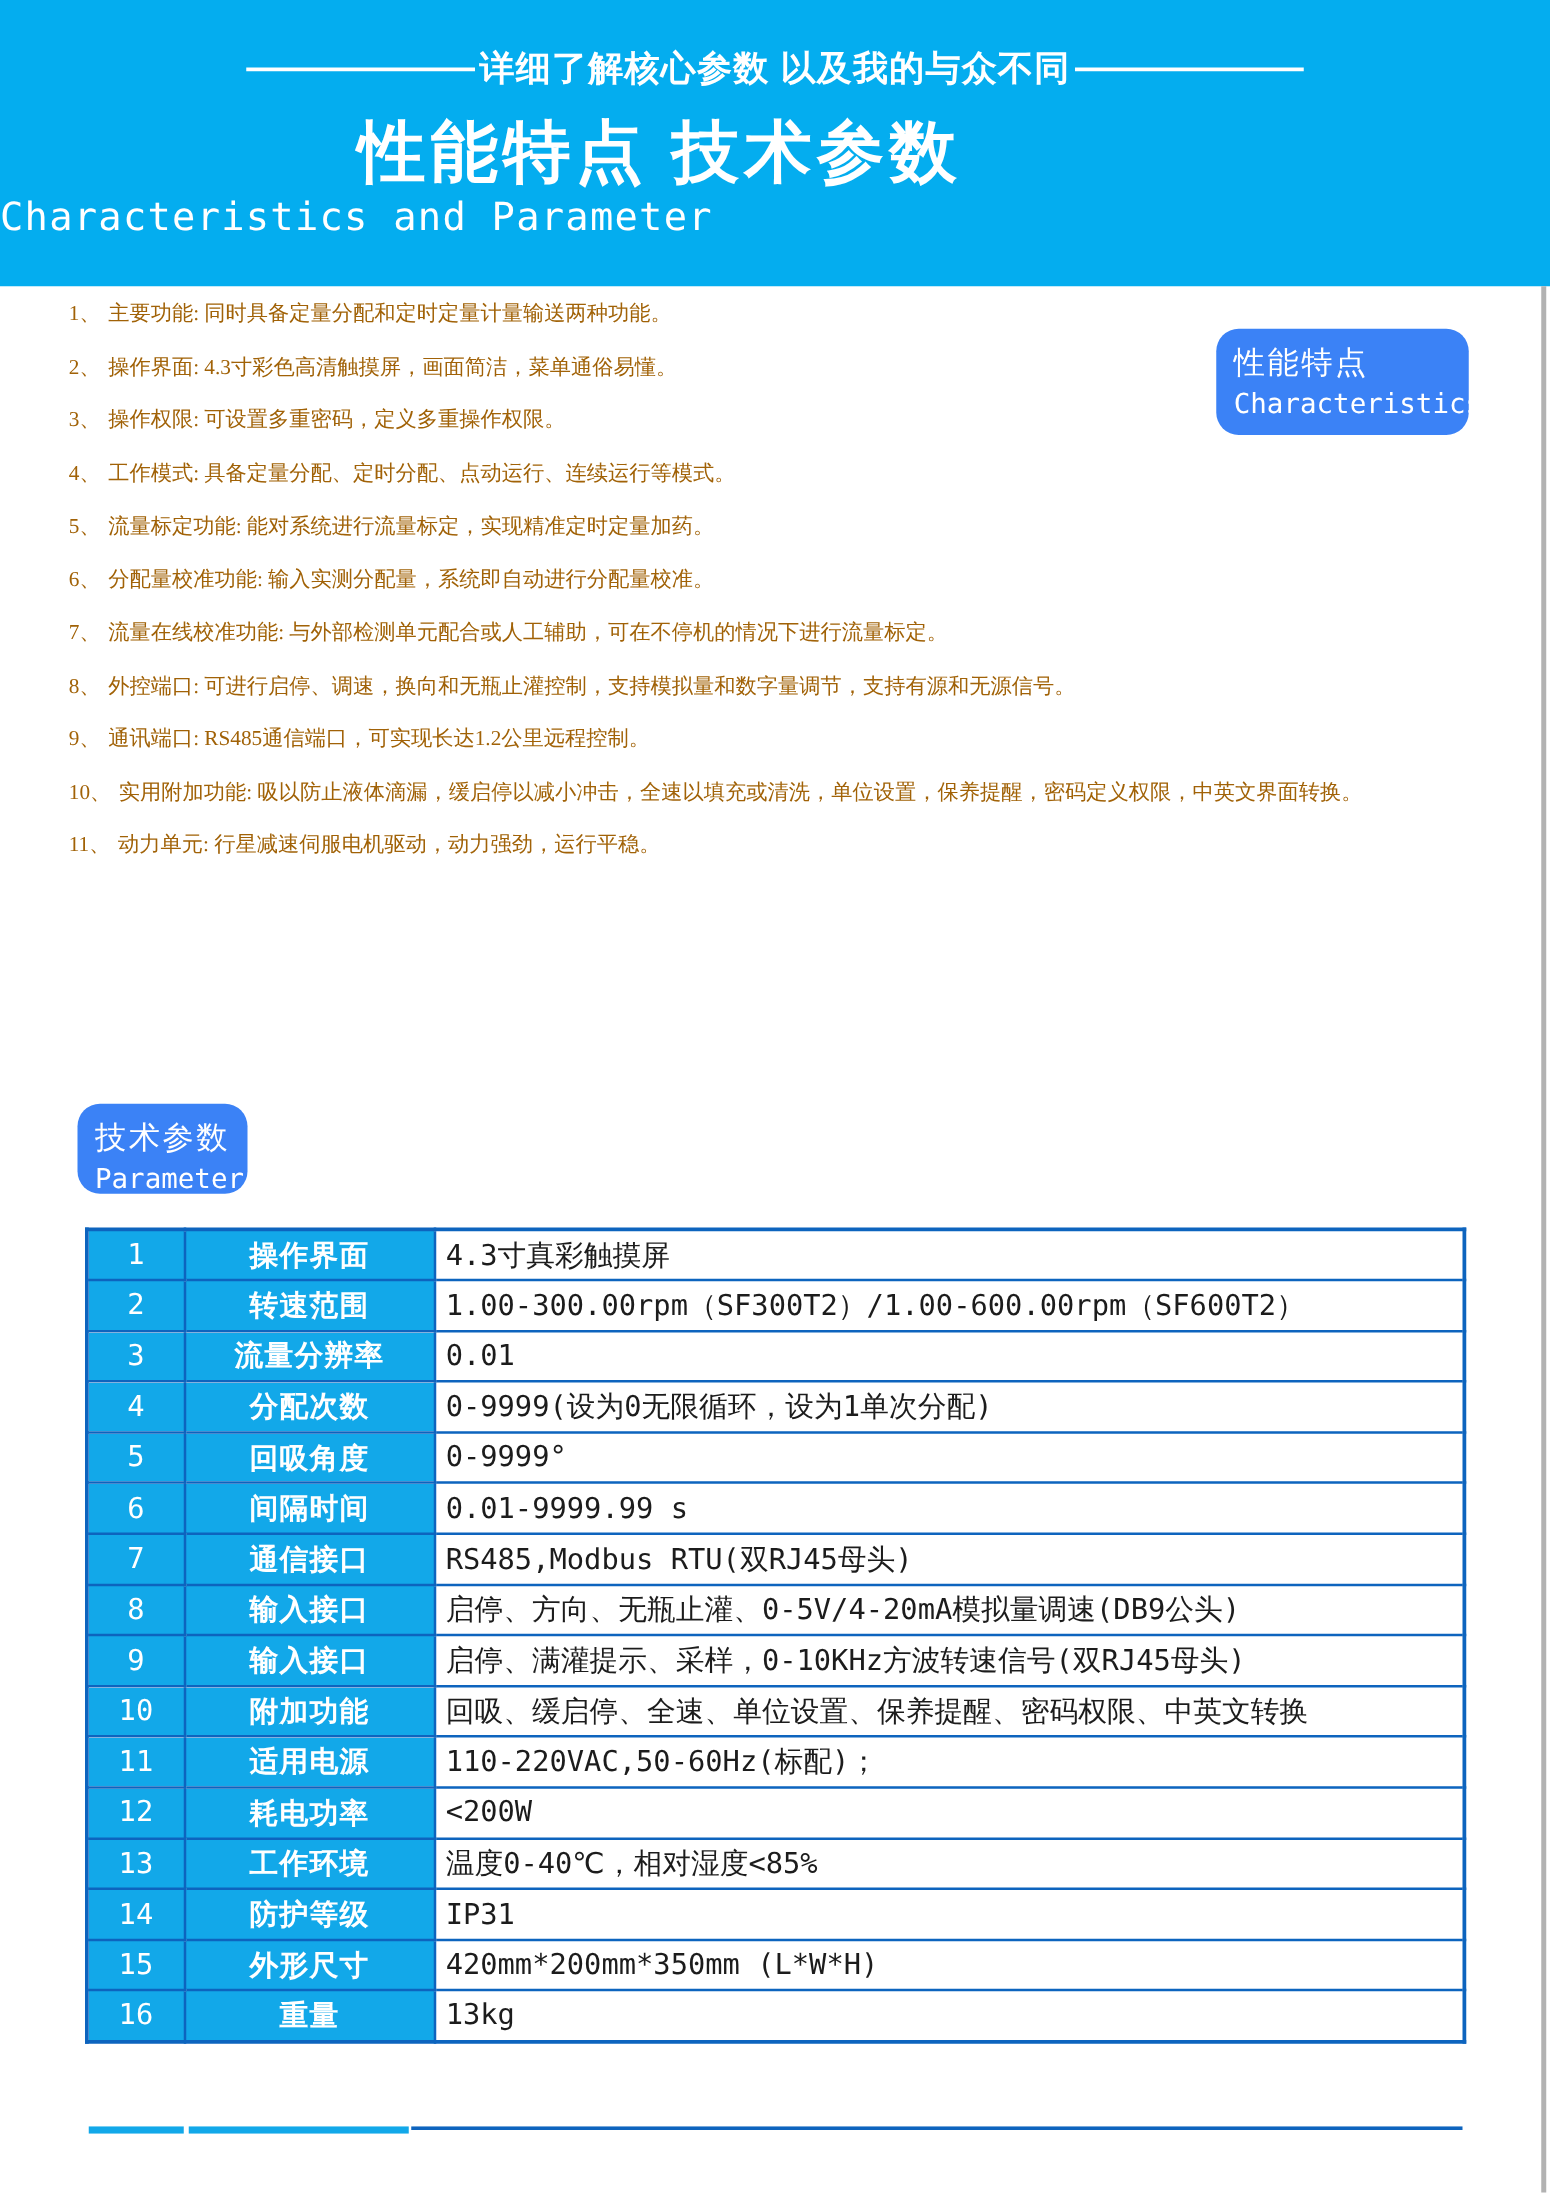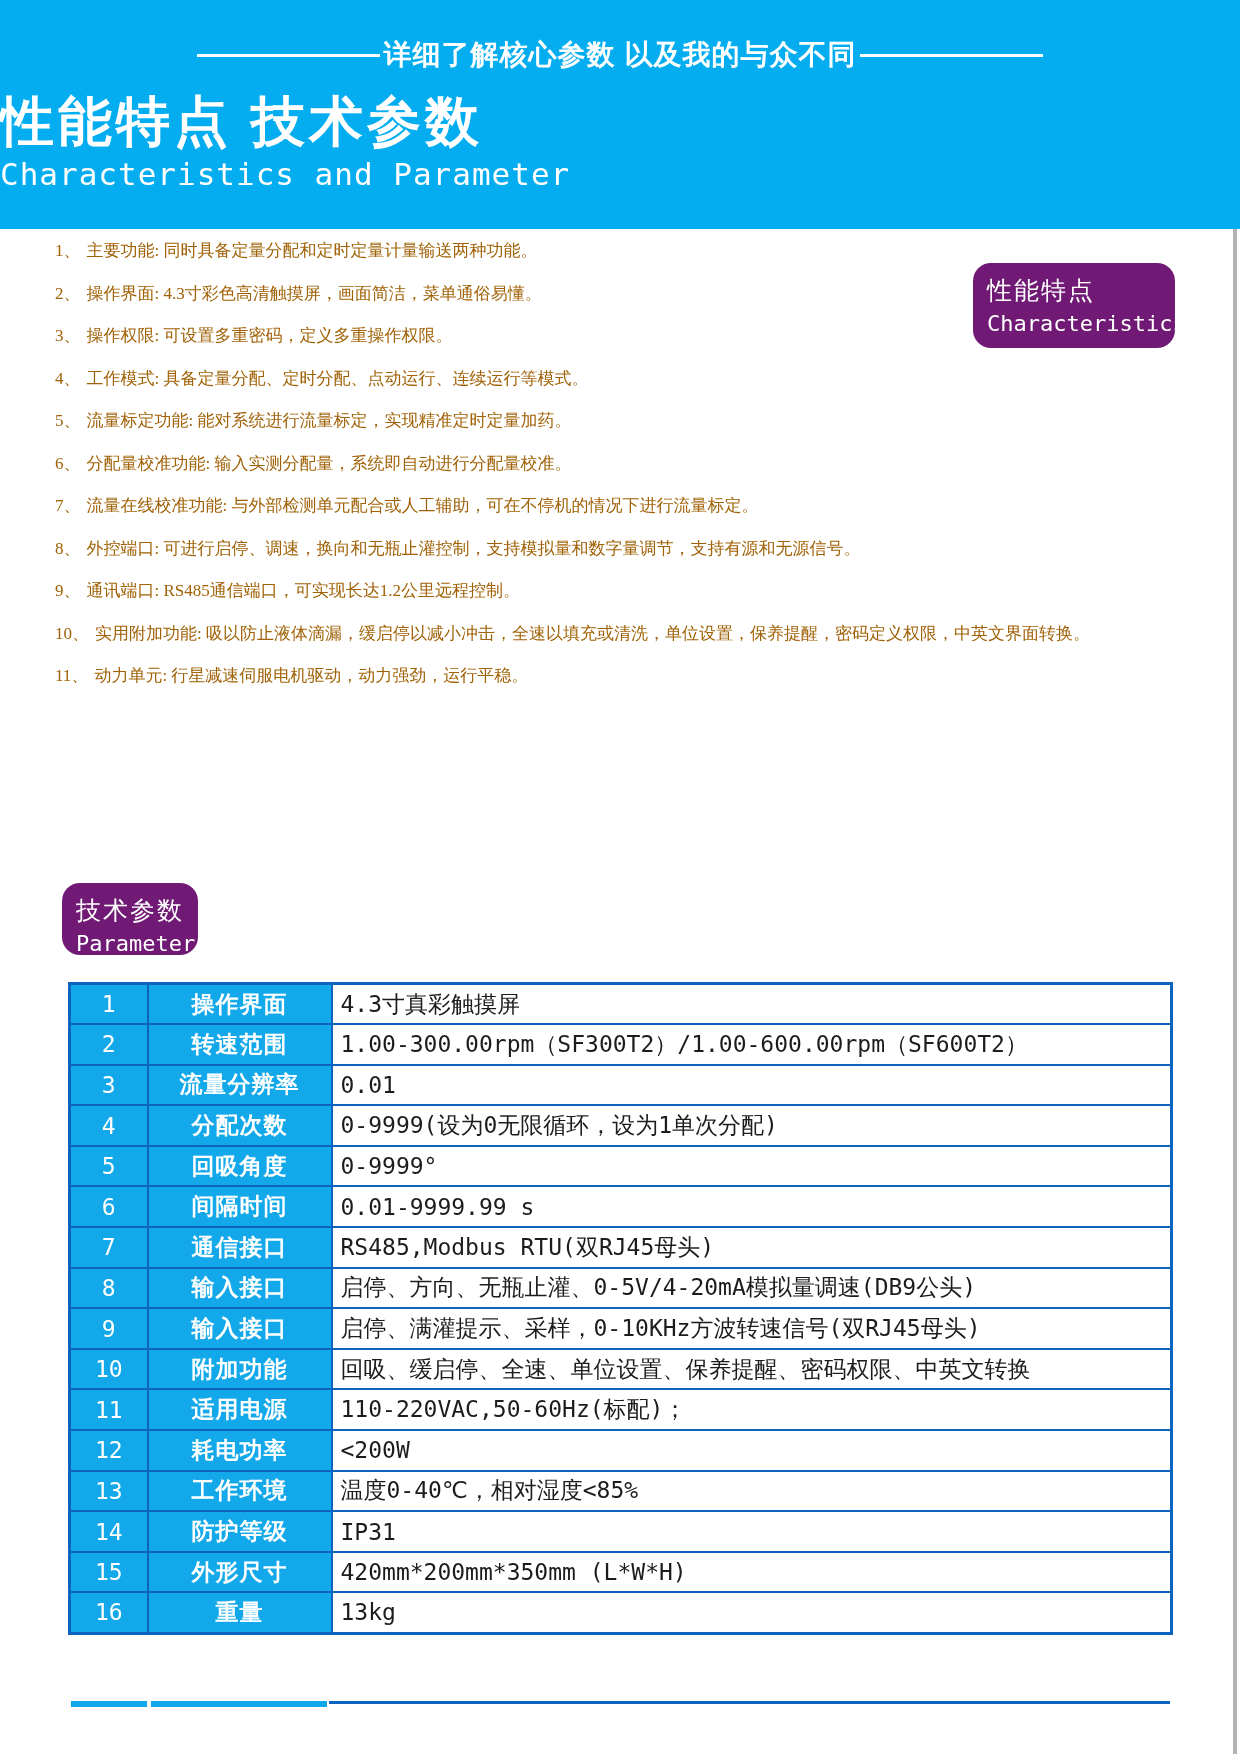--- a/index.html
+++ b/index.html
@@ -8,40 +8,40 @@
     font-family:"Liberation Sans","DejaVu Sans",sans-serif;overflow:hidden;
   }
   
   .band{position:absolute;left:0;top:0;width:1240px;height:229px;background:#04ADEF;}
   .tagline{
     position:absolute;left:0;top:36px;width:1240px;display:flex;align-items:center;justify-content:center;
     color:#ffffff;font-size:28px;font-weight:700;letter-spacing:1px;
   }
   .tagline .rule{width:183px;height:3px;background:#ffffff;margin:0 4px;}
   .page-title{
-    position:absolute;left:0;top:86px;width:1056px;color:#ffffff;
+    position:absolute;left:0;top:86px;width:1056px;text-align:center;color:#ffffff;
     font-size:54px;font-weight:700;letter-spacing:4px;
   }
   .page-subtitle{
     position:absolute;left:0;top:156px;width:1240px;text-align:left;color:#ffffff;
     font-size:31px;font-family:"DejaVu Sans Mono","Liberation Mono",monospace;letter-spacing:1px;
   }
   
   .edge-line{position:absolute;left:1233px;top:229px;width:4px;height:1525px;background:#B2B2B2;}
   
   .features{
     position:absolute;left:55px;top:230px;width:1157px;
     font-family:"Liberation Serif","DejaVu Serif",serif;
     font-size:17px;color:#a16207;line-height:42.5px;
   }
   .features p{margin:0;padding:0;}
   .features .num{margin-right:6px;}
   
   .badge{
-    position:absolute;background:#701a75;border-radius:18px;color:#ffffff;
+    position:absolute;background:#3b82f6;border-radius:18px;color:#ffffff;
     box-sizing:border-box;padding:10px 12px 8px 14px;
   }
   .badge .zh{font-size:25px;letter-spacing:2px;display:block;line-height:34px;}
   .badge .en{font-size:22px;display:block;line-height:34px;font-family:"DejaVu Sans Mono","Liberation Mono",monospace;}
   .badge.characteristics{left:973px;top:263px;width:202px;height:85px;}
   .badge.parameter{left:62px;top:883px;width:136px;height:72px;}
   
   .spec-table-wrap{position:absolute;left:68px;top:982px;width:1105px;}
   table.spec{
     border-collapse:collapse;width:1105px;table-layout:fixed;
@@ -49,21 +49,21 @@
   }
   table.spec td{
     border:2px solid #0D64BE;height:40.6px;box-sizing:border-box;
     font-size:23px;overflow:hidden;white-space:nowrap;
   }
   td.c-num{
     width:78px;background:#12A8E9;color:#ffffff;text-align:center;
     font-family:"DejaVu Sans Mono","Liberation Mono",monospace;font-size:22px;
   }
   td.c-label{
-    width:184px;background:#12A8E9;color:#ffffff;text-align:center;
+    width:200px;background:#12A8E9;color:#ffffff;text-align:center;
     font-weight:700;letter-spacing:1px;
   }
   td.c-value{
     background:#ffffff;color:#1C1C1C;text-align:left;padding:0 14px 0 8px;
     font-family:"DejaVu Sans Mono","DejaVu Sans",monospace;white-space:pre-wrap;
   }
   
   .row-sliver{position:absolute;left:68px;top:1701px;width:1105px;height:6px;overflow:hidden;}
   .row-sliver .s-num{position:absolute;left:3px;top:0;width:76px;height:6px;background:#12A8E9;}
   .row-sliver .s-label{position:absolute;left:83px;top:0;width:176px;height:6px;background:#12A8E9;}

